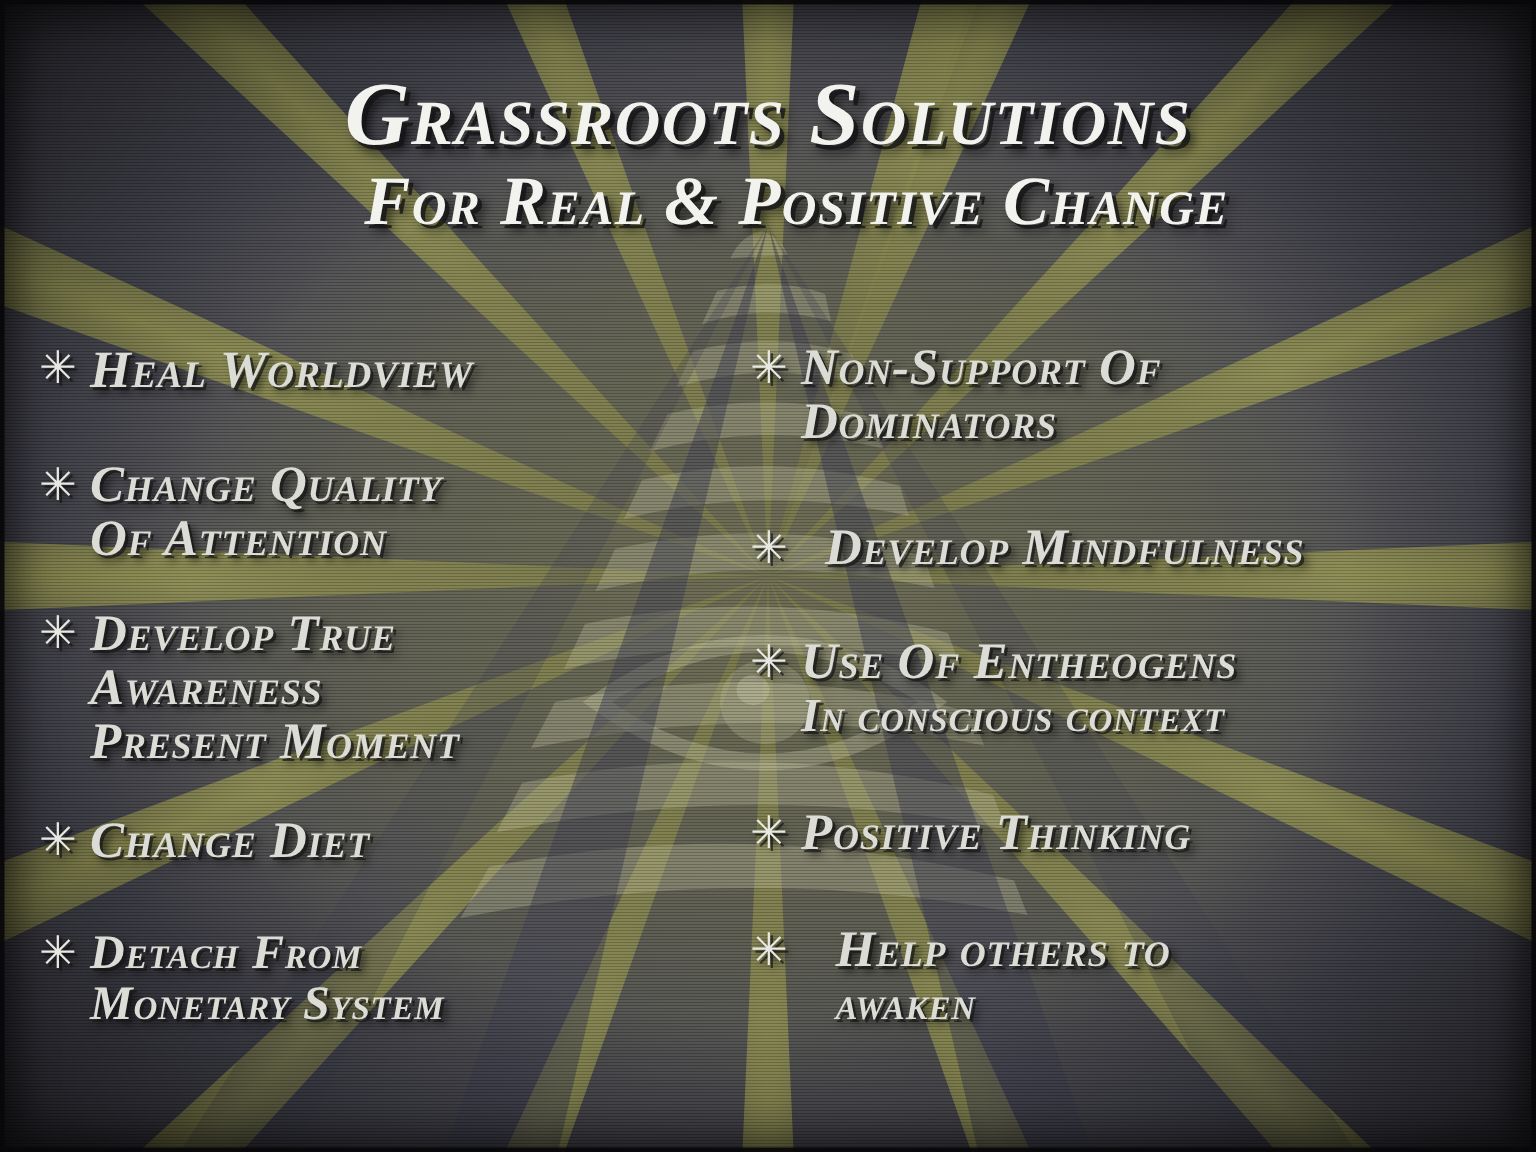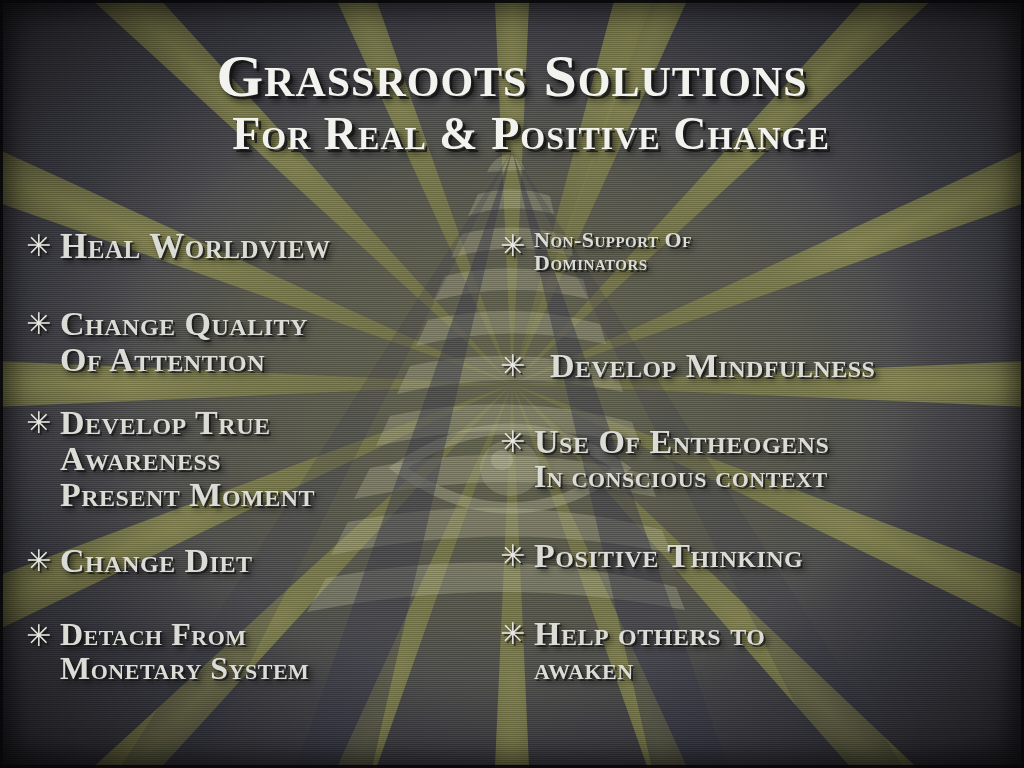--- a/index.html
+++ b/index.html
@@ -9,20 +9,21 @@
     background:#0a0a0c;
     overflow:hidden;
     font-family:"Liberation Serif", serif;
   }
 
   #slide {
     position:relative;
     width:1024px; height:768px;
     overflow:hidden;
     background:#404040;
+    font-style:italic;
   }
 
   
   .layer { position:absolute; inset:0; }
 
   
   #bg-base {
     background:
       radial-gradient(ellipse 80% 70% at 50% 48%, #5b5b62 0%, #4d4d58 45%, #3d3d48 100%);
   }
@@ -145,25 +146,25 @@
   #bullet-r-2 { position:absolute; top:196px; left:0; }
   #bullet-r-3 { position:absolute; top:310px; left:0; }
   #bullet-r-4 { position:absolute; top:388px; left:0; }
 
   #bullet-l-0 .bullet-text { font-size:35px; }
   #bullet-l-1 .bullet-text { font-size:34px; }
   #bullet-l-2 .bullet-text { font-size:34px; }
   #bullet-l-3 .bullet-text { font-size:34px; }
   #bullet-l-4 .bullet-text { font-size:32px; }
 
-  #bullet-r-0 .bullet-text { font-size:22px; }
+  #bullet-r-0 .bullet-text { font-size:34px; }
   #bullet-r-1 .bullet-text { font-size:34px;margin-left:16px; }
   #bullet-r-2 .bullet-text { font-size:34px; }
   #bullet-r-3 .bullet-text { font-size:34px; }
-  #bullet-r-4 .bullet-text { font-size:34px; }
+  #bullet-r-4 .bullet-text { font-size:34px;margin-left:23px; }
 
   
   .ln-soft { font-size:0.93em; }
 </style>
 </head>
 <body>
 
 <div id="slide">
 
   <div class="layer" id="bg-base"></div>

